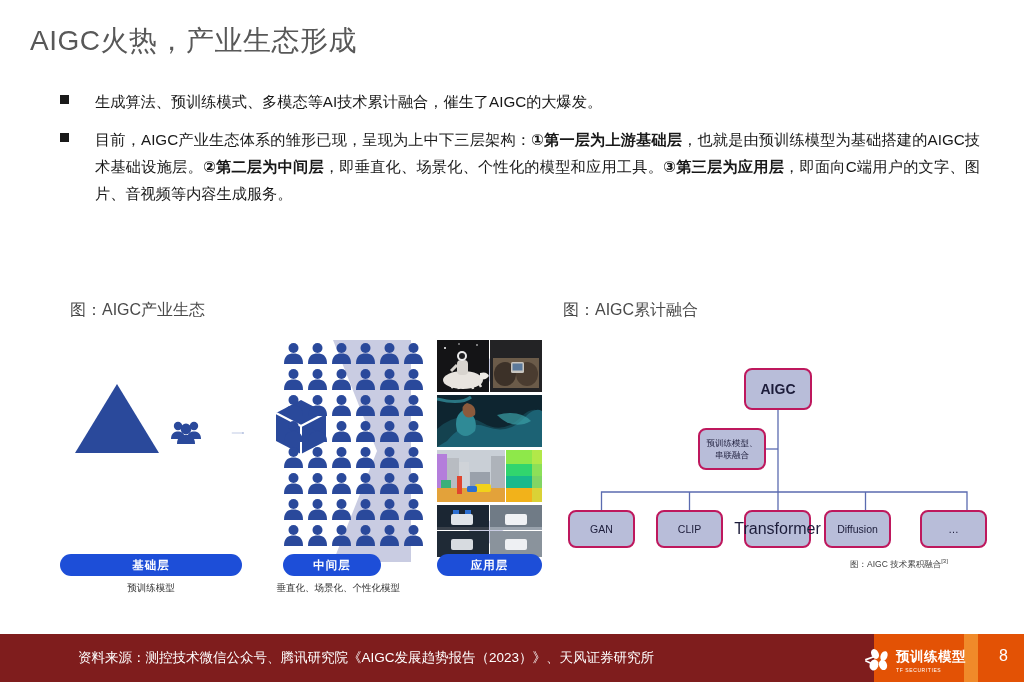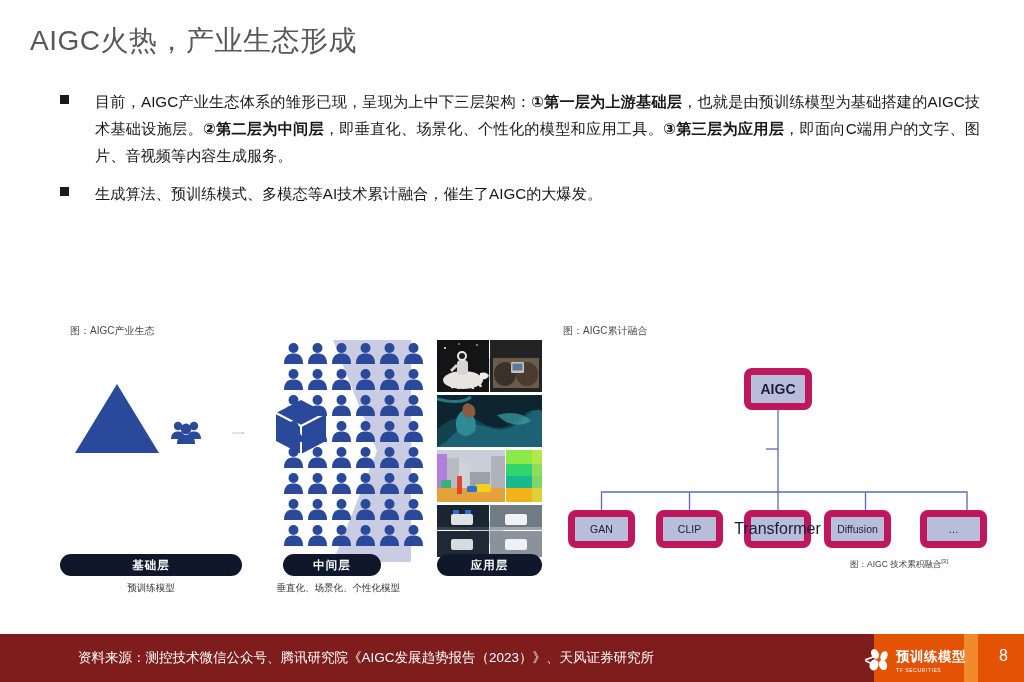--- a/index.html
+++ b/index.html
@@ -26,21 +26,21 @@
     margin-top: 7px; margin-right: 26px; flex: 0 0 9px;
   }
   .bullet .text {
     font-size: 15.2px; line-height: 27px; color: #181818;
     text-align: justify; width: 885px;
   }
   .bullet .text b { font-weight: bold; }
 
   
   .fig-caption {
-    position: absolute; font-size: 10px; color: #4a4a4a; white-space: nowrap; margin-top: 24px;
+    position: absolute; font-size: 16px; color: #4a4a4a; white-space: nowrap;
   }
   #cap-left  { left: 70px;  top: 300px; }
   #cap-right { left: 563px; top: 300px; }
 
   
   #left-fig { position: absolute; left: 55px; top: 322px; width: 505px; height: 270px; }
 
   .tri {
     position: absolute; left: 20px; top: 62px;
     width: 0; height: 0;
@@ -63,40 +63,40 @@
     grid-auto-rows: 26px; gap: 0px 3px;
   }
   .person { width: 21px; height: 24px; }
 
   
   .thumbs { position: absolute; left: 382px; top: 18px; width: 105px; }
   .thumb { width: 105px; height: 52px; margin-bottom: 3px; position: relative; overflow: hidden; }
 
   
   .pill {
-    position: absolute; height: 22px; border-radius: 11px; background: #0f172a;
+    position: absolute; height: 22px; border-radius: 11px; background: #1d4ed8;
     color: #fff; font-size: 11.5px; font-weight: bold;
     display: flex; align-items: center; justify-content: center;
     letter-spacing: 1px;
   }
   .pill-sub {
     position: absolute; font-size: 9.5px; color: #303030; text-align: center;
     line-height: 15px; white-space: nowrap;
   }
   #pill-base { left: 5px;   top: 232px; width: 182px; }
   #sub-base  { left: 5px;   top: 258px; width: 182px; }
   #pill-mid  { left: 228px; top: 232px; width: 98px; }
   #sub-mid   { left: 210px; top: 258px; width: 135px; text-align: right; }
   #pill-app  { left: 382px; top: 232px; width: 105px; }
   #sub-app   { left: 370px; top: 258px; width: 130px; }
 
   
   #right-fig { position: absolute; left: 560px; top: 350px; width: 450px; height: 250px; }
   .node {
-    position: absolute; background: #b8bdd9; border: 7px solid #be185d;
+    position: absolute; background: #b8bdd9; border: 2px solid #be185d;
     border-radius: 8px; display: flex; align-items: center; justify-content: center;
     text-align: center; color: #1c1c3a;
   }
   #node-aigc   { left: 184px; top: 18px;  width: 68px; height: 42px; font-size: 14px; font-weight: bold; }
   #node-pre    { left: 138px; top: 78px;  width: 68px; height: 42px; font-size: 8.5px; line-height: 12px; }
   #node-gan    { left: 8px;   top: 160px; width: 67px; height: 38px; font-size: 10.5px; }
   #node-clip   { left: 96px;  top: 160px; width: 67px; height: 38px; font-size: 10.5px; }
   #node-trans  { left: 184px; top: 160px; width: 67px; height: 38px; font-size: 16px; }
   #node-diff   { left: 264px; top: 160px; width: 67px; height: 38px; font-size: 10.5px; }
   #node-etc    { left: 360px; top: 160px; width: 67px; height: 38px; font-size: 10.5px; }
@@ -132,26 +132,26 @@
 
 <div id="slide">
 
   <div class="title">AIGC火热，产业生态形成</div>
 
   <div class="bullets">
 
 
     <div class="bullet">
       <span class="marker"></span>
-      <span class="text"><span>目前，AIGC产业生态体系的雏形已现，呈现为上中下三层架构：</span><b>①第一层为上游基础层</b><span>，也就是由预训练模型为基础搭建的AIGC技术基础设施层。</span><b>②第二层为中间层</b><span>，即垂直化、场景化、个性化的模型和应用工具。</span><b>③第三层为应用层</b><span>，即面向C端用户的文字、图片、音视频等内容生成服务。</span></span>
+      <span class="text">生成算法、预训练模式、多模态等AI技术累计融合，催生了AIGC的大爆发。</span>
     </div>
 
     <div class="bullet">
       <span class="marker"></span>
-      <span class="text">生成算法、预训练模式、多模态等AI技术累计融合，催生了AIGC的大爆发。</span>
+      <span class="text"><span>目前，AIGC产业生态体系的雏形已现，呈现为上中下三层架构：</span><b>①第一层为上游基础层</b><span>，也就是由预训练模型为基础搭建的AIGC技术基础设施层。</span><b>②第二层为中间层</b><span>，即垂直化、场景化、个性化的模型和应用工具。</span><b>③第三层为应用层</b><span>，即面向C端用户的文字、图片、音视频等内容生成服务。</span></span>
     </div>
 
   </div>
 
   <div class="fig-caption" id="cap-left">图：AIGC产业生态</div>
   <div class="fig-caption" id="cap-right">图：AIGC累计融合</div>
 
   <div id="left-fig">
 
     <svg class="chev1" viewBox="0 0 78 222">
@@ -476,20 +476,26 @@
       <g stroke="#5b6bb0" stroke-width="1.3" fill="none">
         <line x1="218" y1="60" x2="218" y2="160"></line>
         <line x1="206" y1="99" x2="218" y2="99"></line>
         <path d="M41.5,160 L41.5,142 L407,142 L407,160"></path>
         <path d="M129.5,160 L129.5,142"></path>
         <path d="M305.5,160 L305.5,142"></path>
       </g>
     </svg>
 
     <div class="node" id="node-aigc">AIGC</div>
+    <div class="node" id="node-pre">
+      <div>
+        <span>预训练模型、</span><br>
+        <span>串联融合</span>
+      </div>
+    </div>
     <div class="node" id="node-gan">GAN</div>
     <div class="node" id="node-clip">CLIP</div>
     <div class="node" id="node-trans">Transformer</div>
     <div class="node" id="node-diff">Diffusion</div>
     <div class="node" id="node-etc">…</div>
 
     <div id="cap-tree">
       <span>图：AIGC 技术累积融合</span><sup>[3]</sup>
     </div>
   </div>

